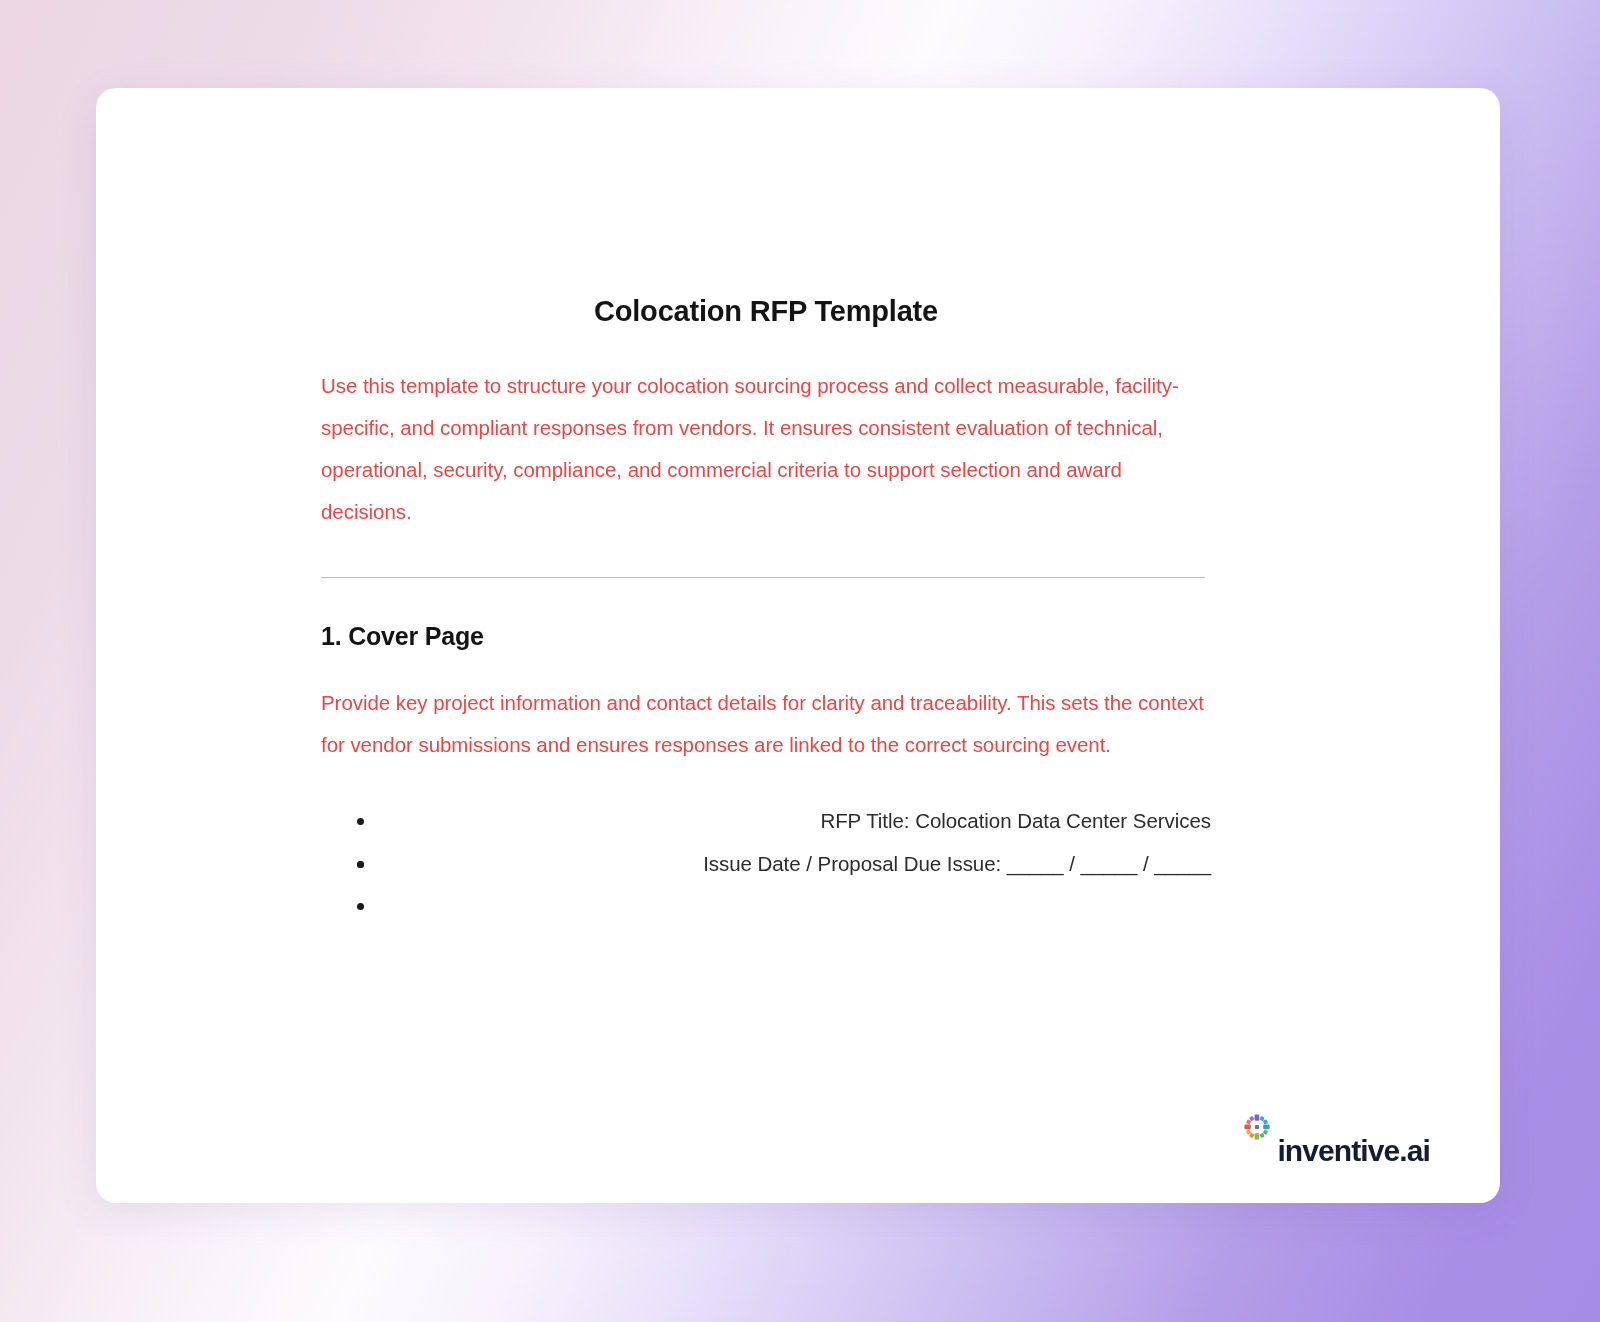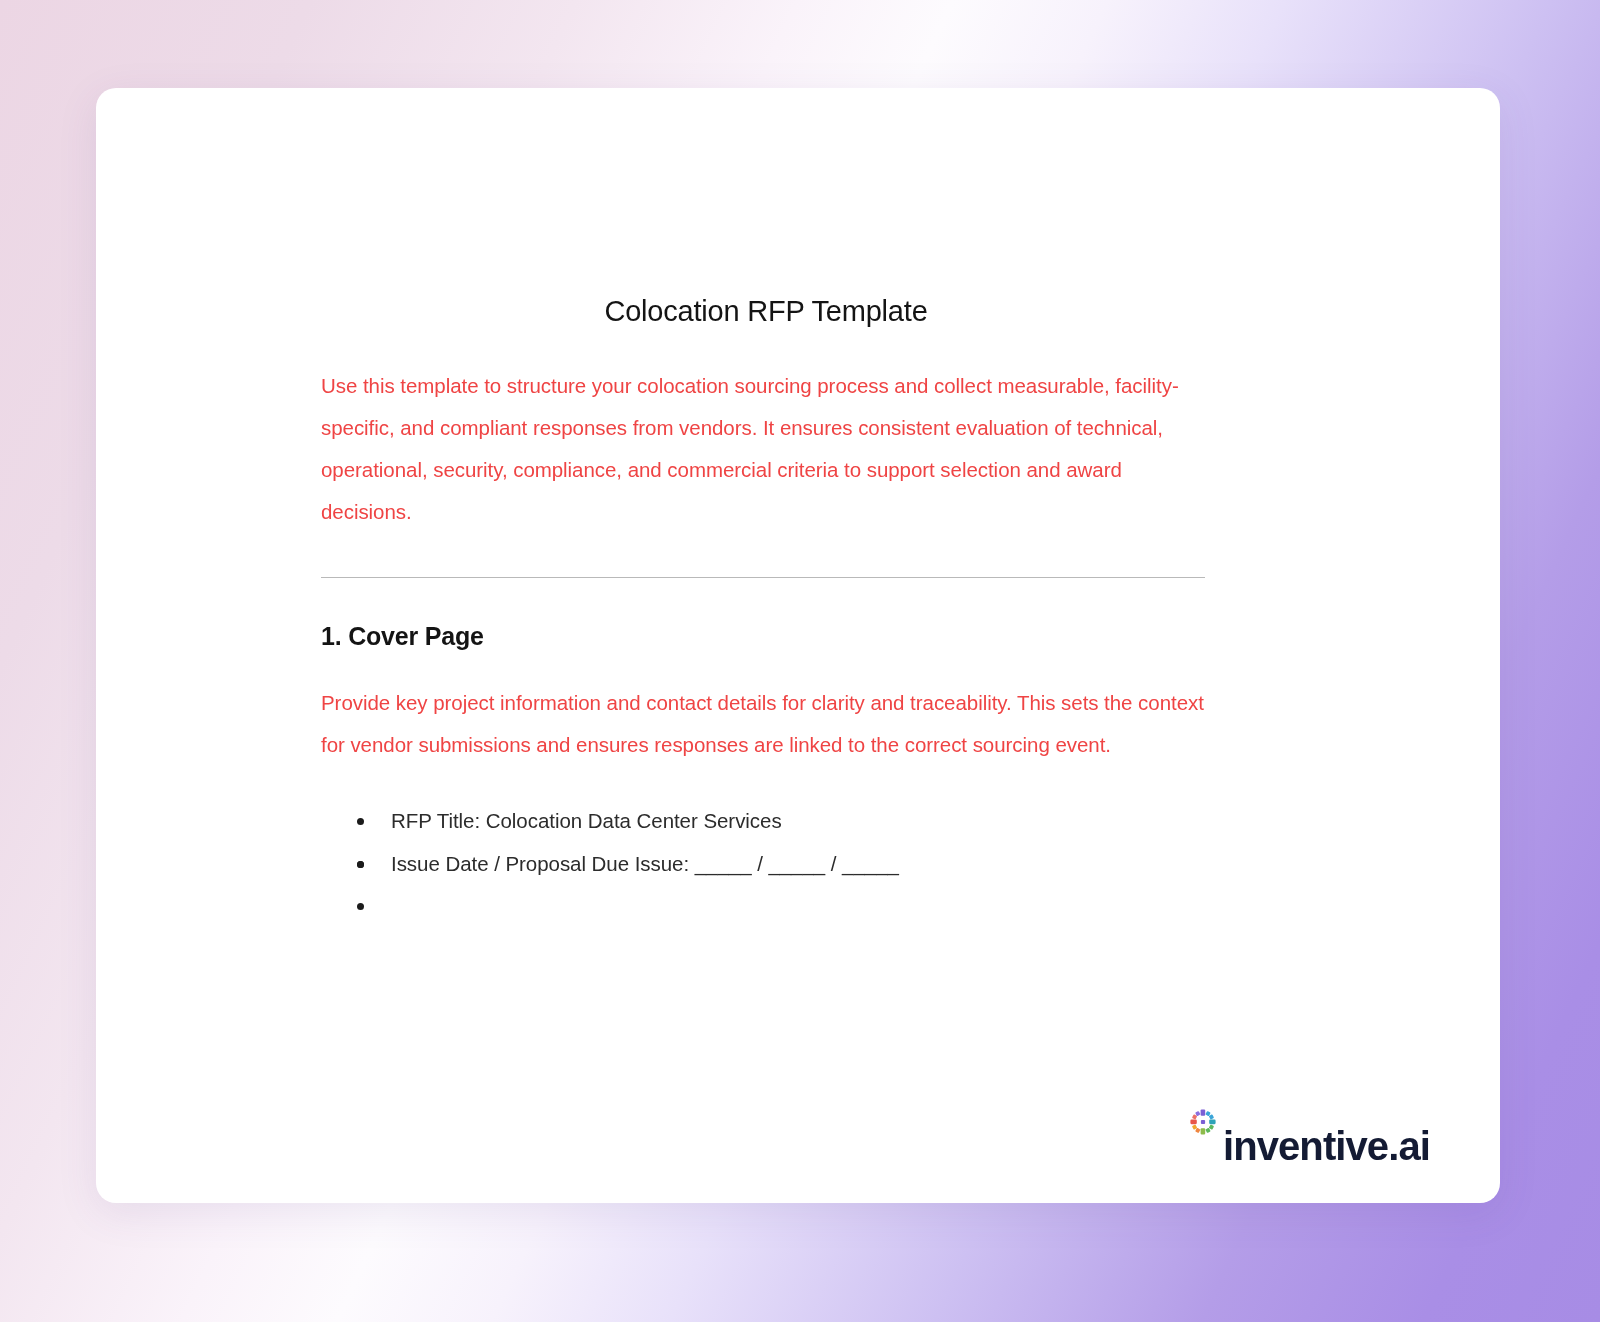--- a/index.html
+++ b/index.html
@@ -46,21 +46,21 @@
   .doc-inner {
     position: absolute;
     left: 225px;
     top: 205px;
     width: 890px;
   }
 
   .doc-title {
     text-align: center;
     font-size: 29px;
-    font-weight: 400;
+    font-weight: 700;
     color: #141414;
     letter-spacing: -0.2px;
     line-height: 1.25;
     margin-bottom: 36px;
   }
 
   .doc-para {
     font-size: 20.5px;
     line-height: 42px;
     color: #ef4444;
@@ -82,20 +82,21 @@
     color: #141414;
     letter-spacing: -0.2px;
     margin-top: 7px;
     margin-bottom: 31px;
   }
 
   .bullet-list {
     list-style: none;
     margin-top: 34px;
     padding-left: 0;
+    text-align: right;
   }
 
   .bullet-item {
     position: relative;
     padding-left: 70px;
     font-size: 20.5px;
     line-height: 42.5px;
     color: #2c2c2c;
     letter-spacing: -0.05px;
   }
@@ -121,21 +122,21 @@
   }
 
   .brand-mark {
     width: 26px;
     height: 26px;
     flex: 0 0 26px;
     display: block;
   }
 
   .brand-word {
-    font-size: 40px;
+    font-size: 30px;
     font-weight: 700;
     color: #141b34;
     letter-spacing: -0.9px;
     line-height: 1;
     white-space: nowrap;
     margin-top: 48px;
   }
 </style>
 </head>
 <body>

